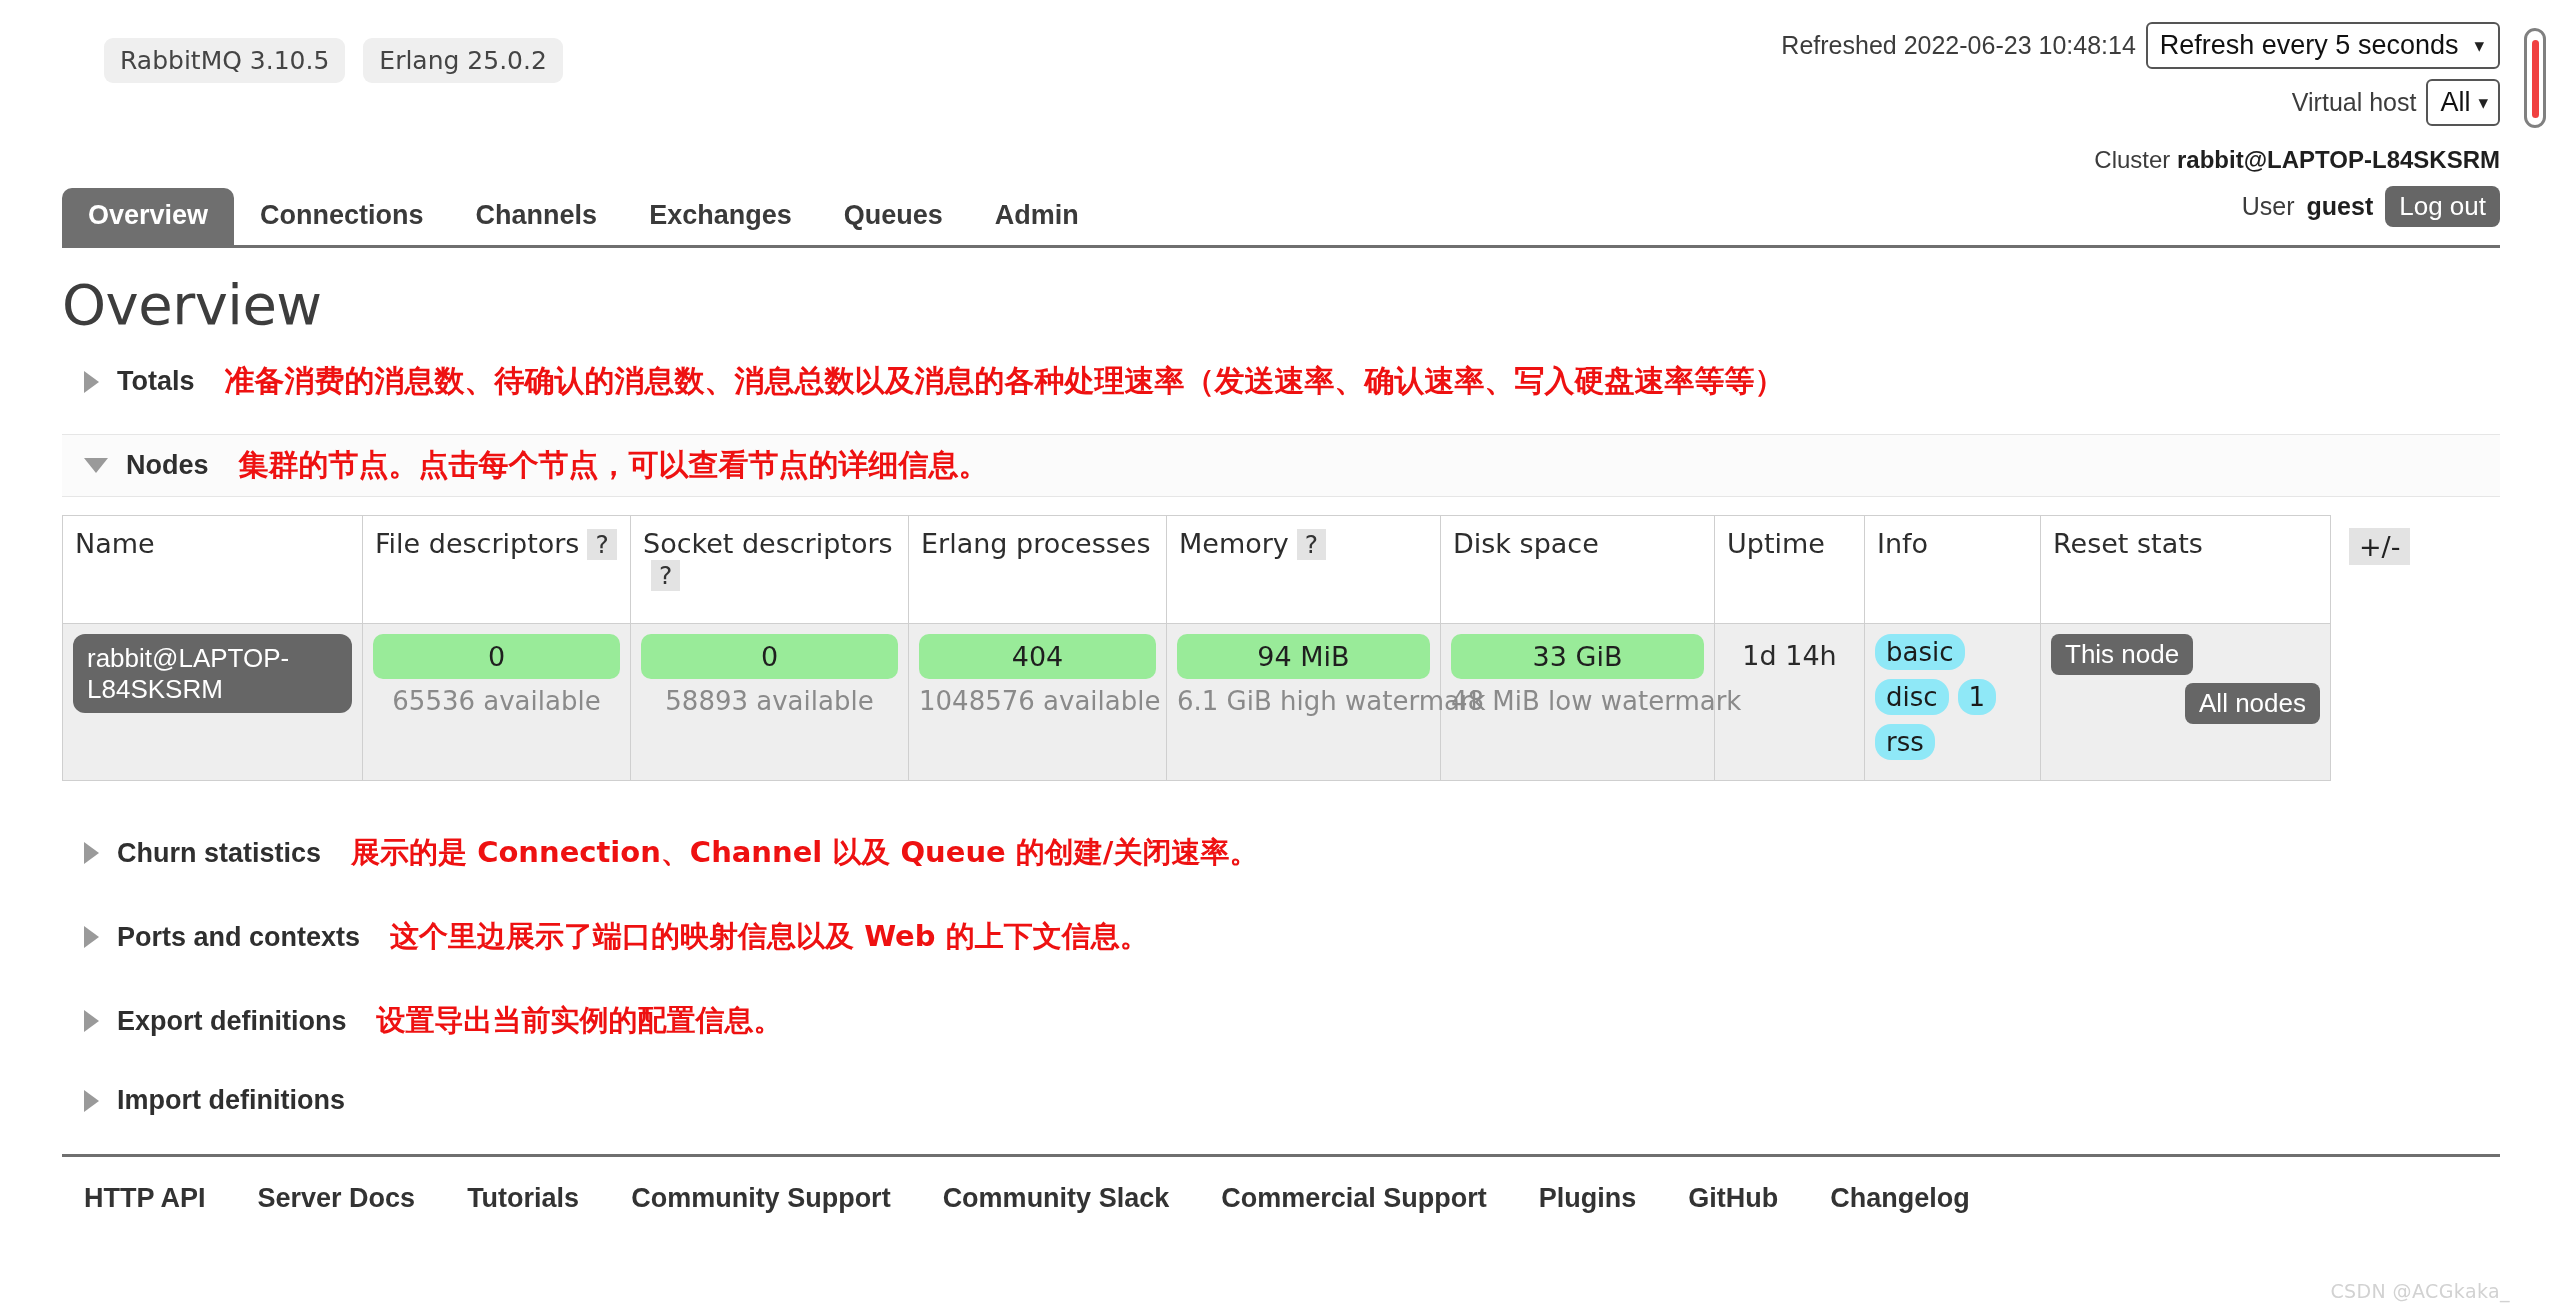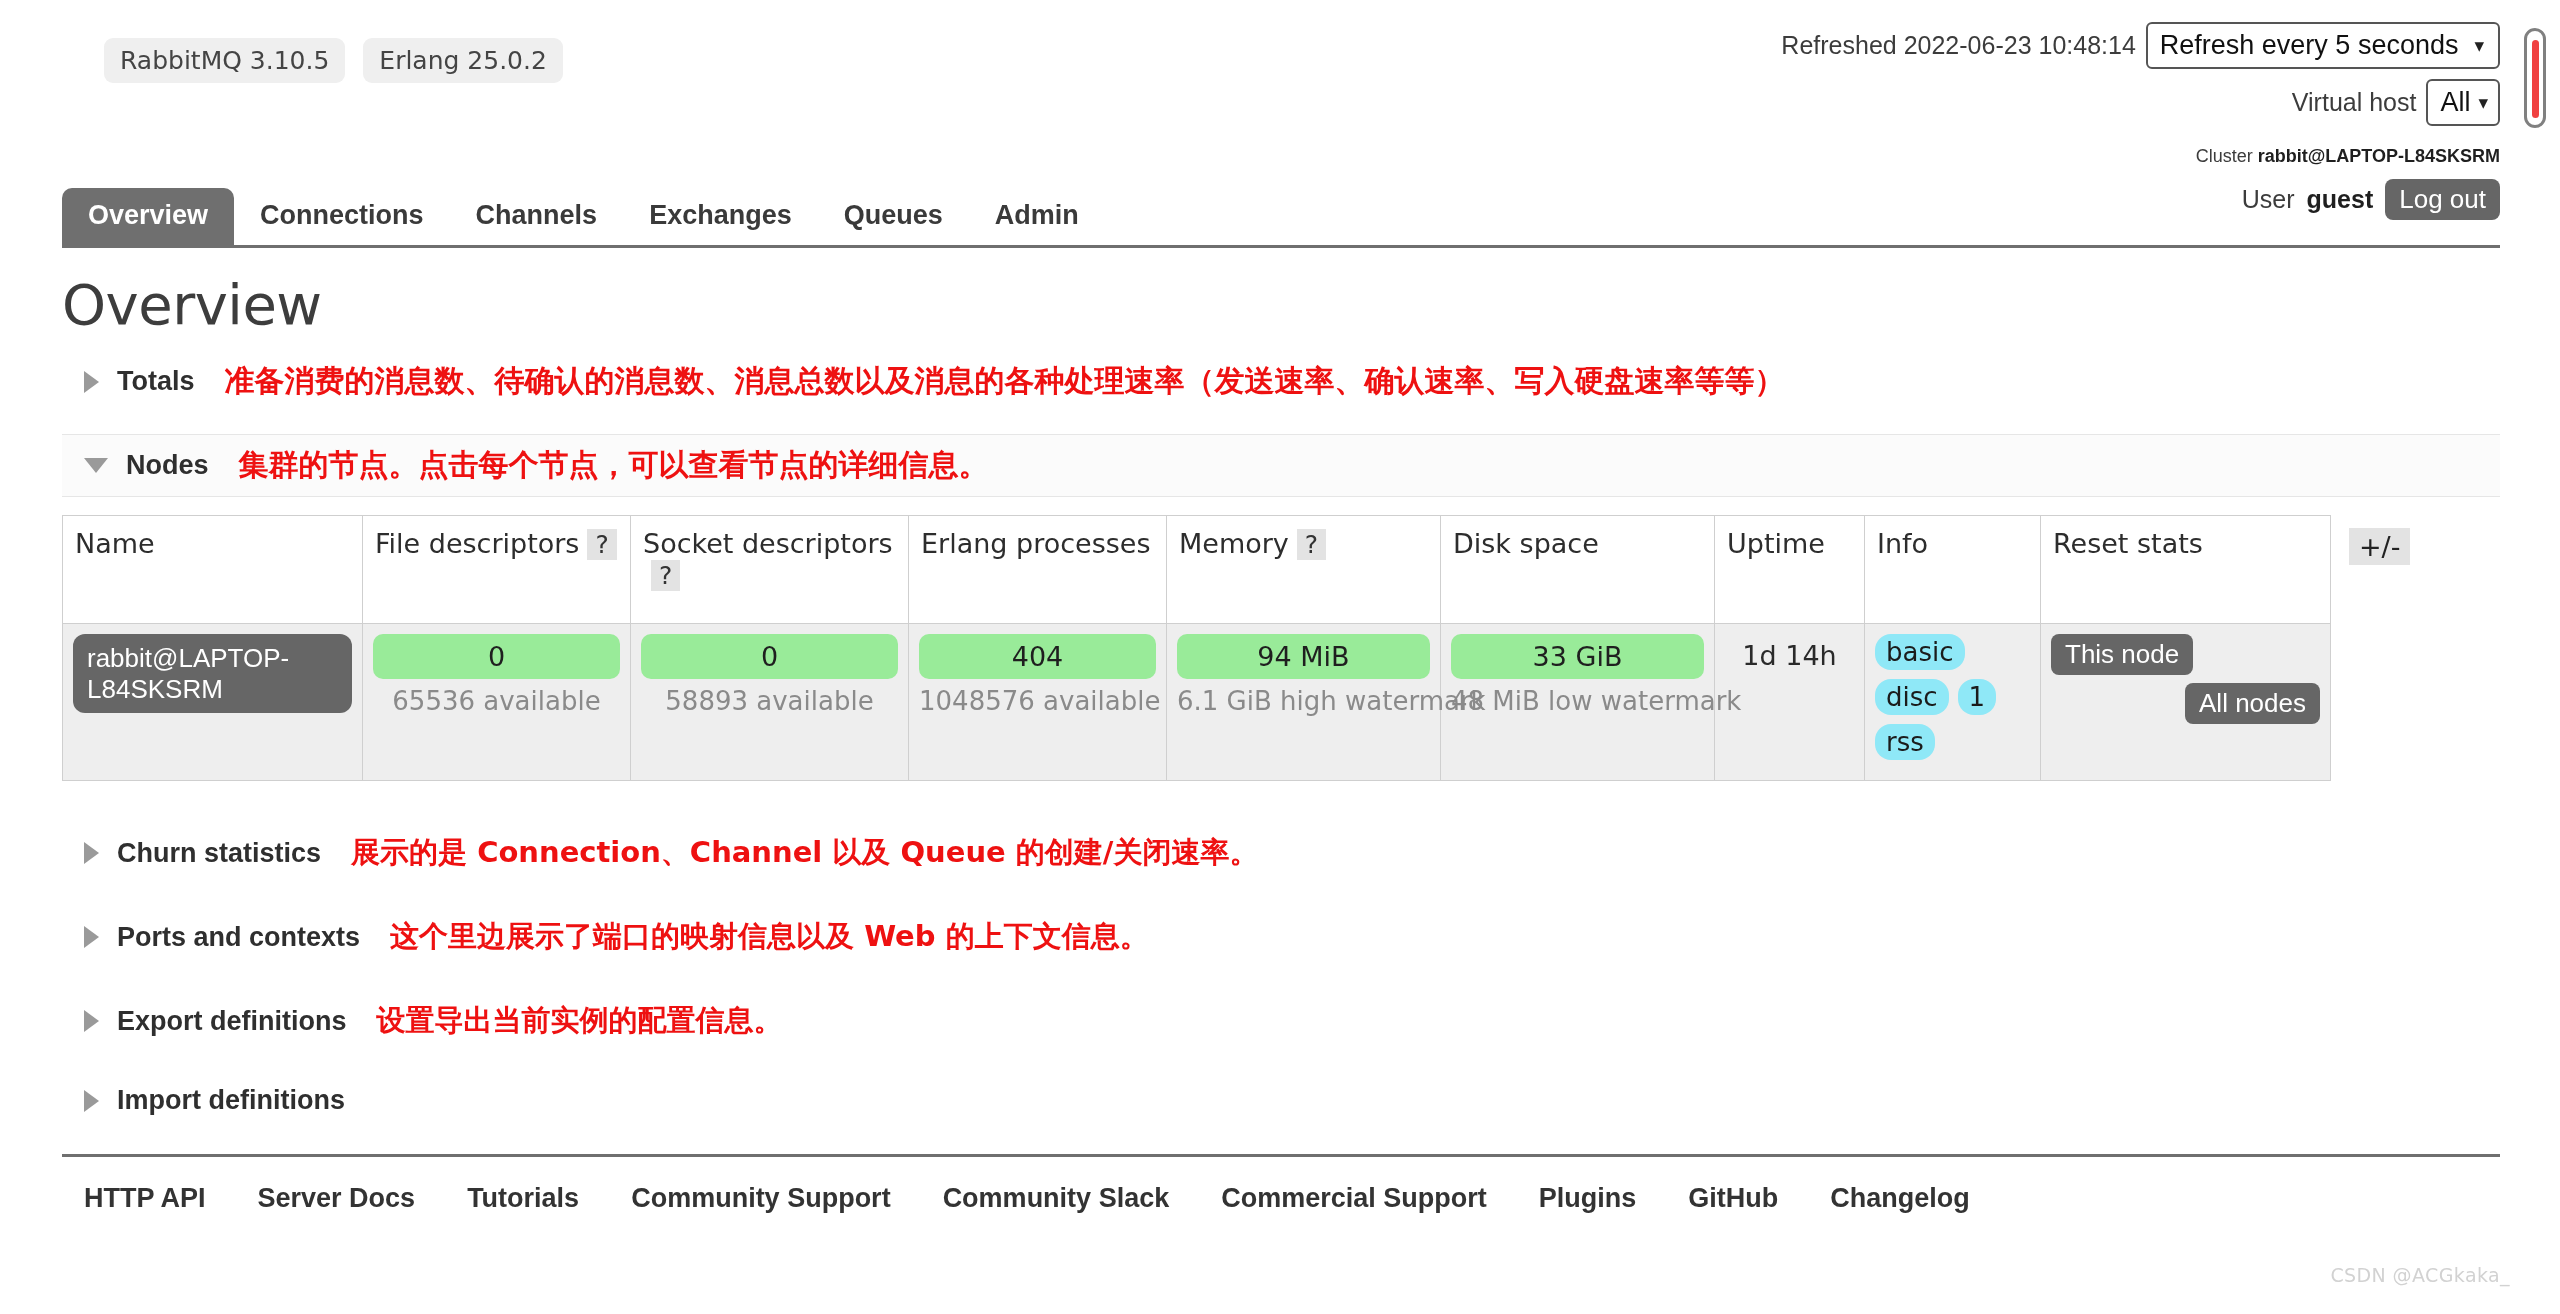--- a/index.html
+++ b/index.html
@@ -90,21 +90,21 @@
     padding: 6px 14px 6px 12px;
     display: flex;
     align-items: center;
     gap: 16px;
     color: #111;
     font-family: "Liberation Sans", sans-serif;
     line-height: 1.15;
   }
   .select-box.small { font-size: 27px; padding: 6px 10px 6px 12px; gap: 8px; }
   .caret { font-size: 19px; color: #222; }
-  .cluster-line { font-size: 18px; color: #3c3c3c; margin-top: 20px; white-space: nowrap; }
+  .cluster-line { font-size: 24px; color: #3c3c3c; margin-top: 20px; white-space: nowrap; }
   .cluster-line b, .user-line b { color: #1f1f1f; font-weight: bold; }
   .user-line {
     font-size: 25px;
     color: #3c3c3c;
     margin-top: 12px;
     display: flex;
     align-items: center;
     justify-content: flex-end;
     gap: 12px;
   }
@@ -350,21 +350,21 @@
     width: 7px;
     height: 78px;
     background: #f04040;
     border-radius: 4px;
   }
 
   
   .watermark {
     position: absolute;
     right: 50px;
-    bottom: 28px;
+    bottom: 12px;
     font-size: 19px;
     color: #d2d2d2;
     font-family: "DejaVu Sans", sans-serif;
     letter-spacing: 0.4px;
   }
 </style>
 </head>
 <body>
 
 <div class="page">

